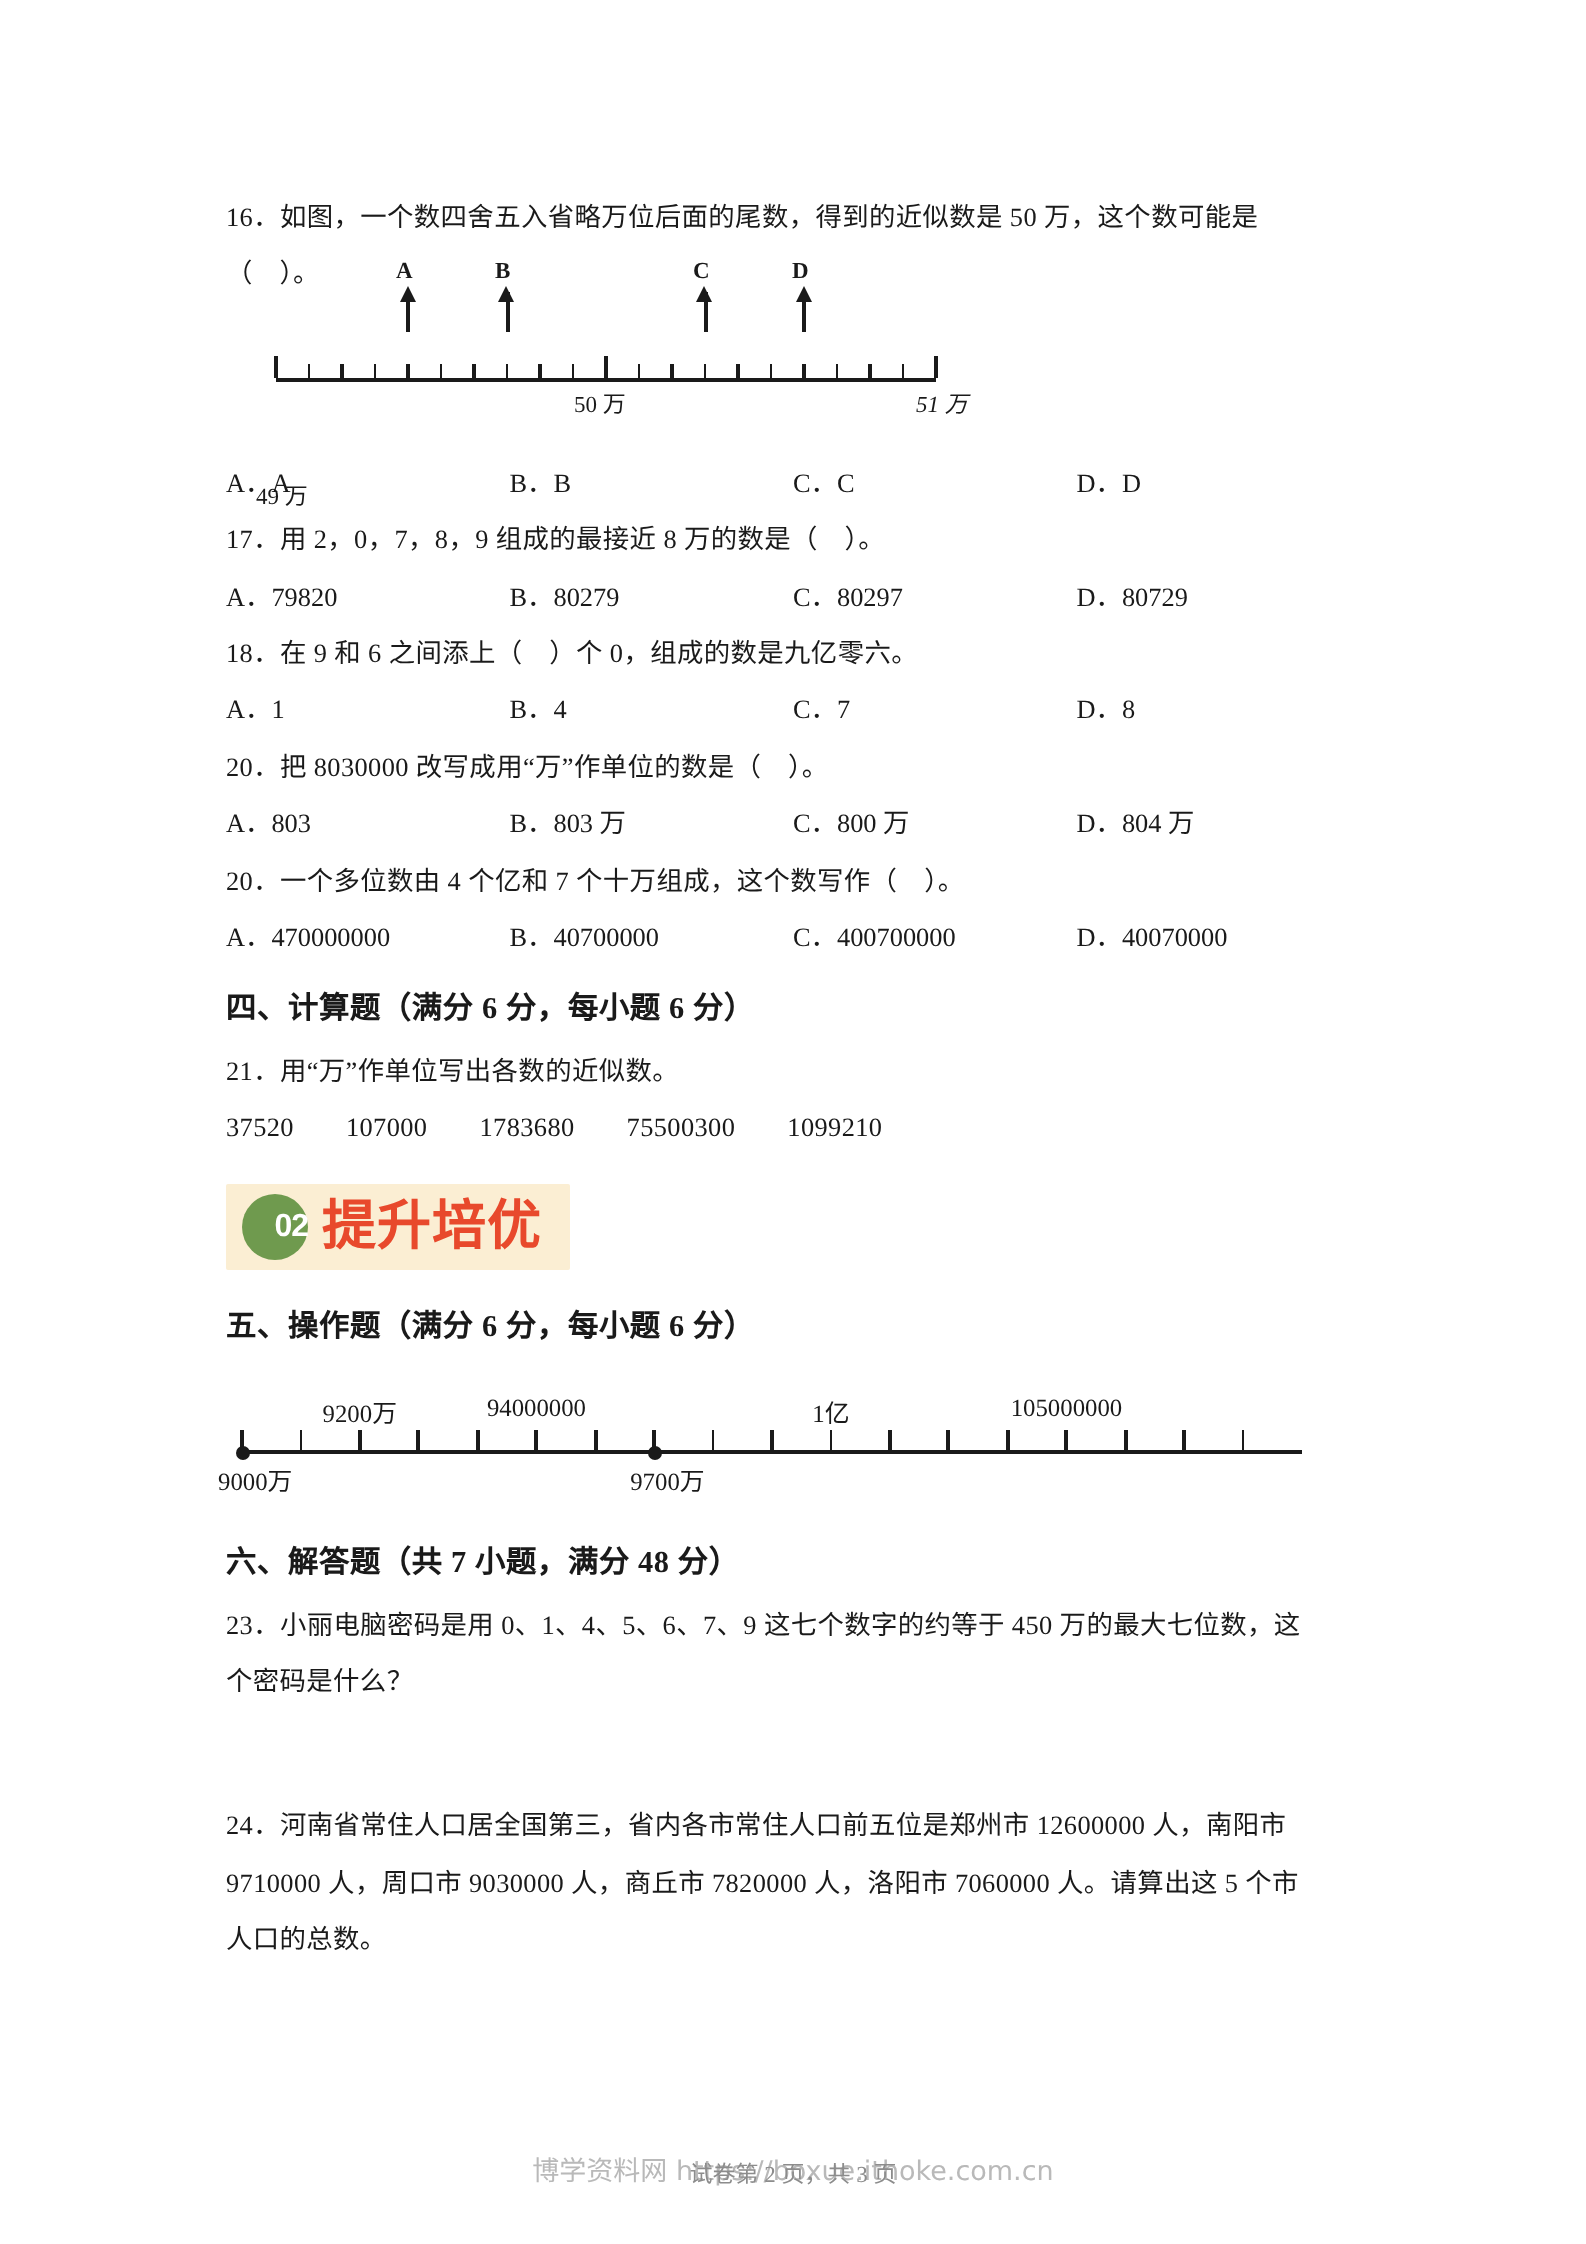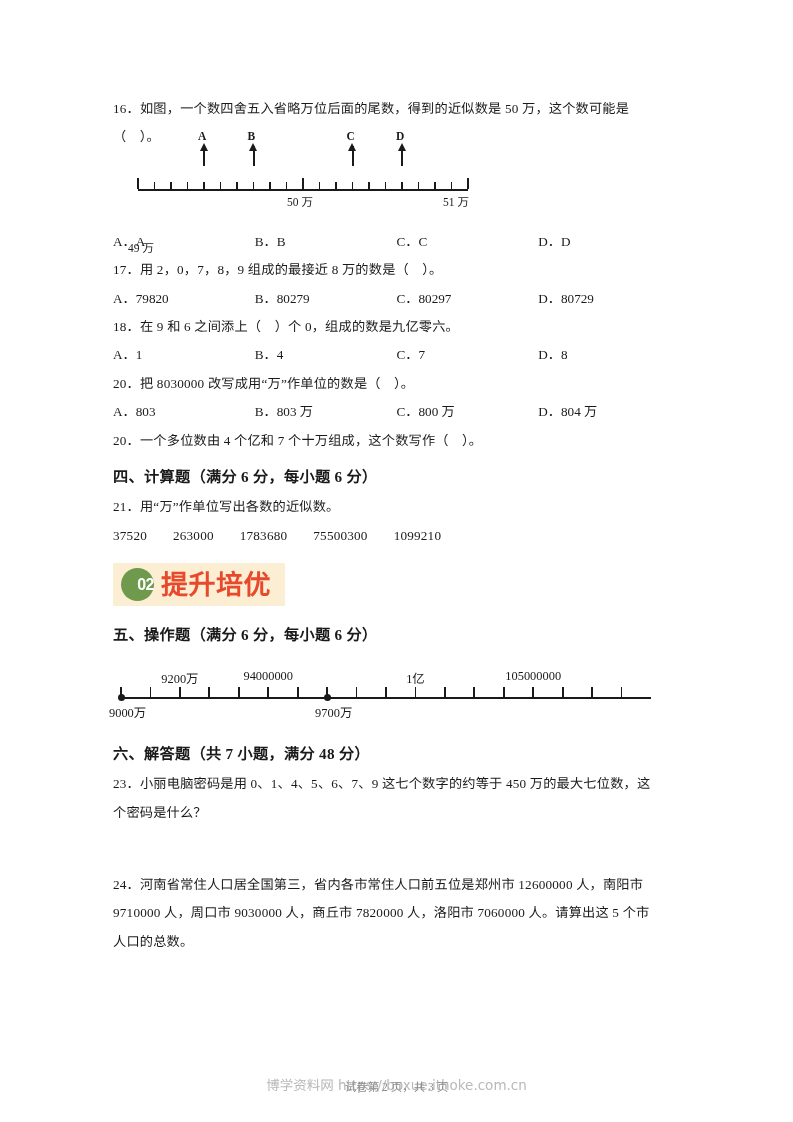--- a/index.html
+++ b/index.html
@@ -233,21 +233,21 @@
 <div class="page">
 
   
   <div class="q">16．如图，一个数四舍五入省略万位后面的尾数，得到的近似数是 50 万，这个数可能是</div>
   <div class="q q-indent2">（　）。</div>
 
   <div class="nl1-wrap">
     <div class="nl1" id="nl1-axis"></div>
     <div class="nl1-lab" id="nl1-lab-left" style="left: 15px; margin-top: 46px;">49 万</div>
     <div class="nl1-lab" id="nl1-lab-mid" style="left: 174px;">50 万</div>
-    <div class="nl1-lab" id="nl1-lab-right" style="left: 330px;">51 万</div>
+    <div class="nl1-lab" id="nl1-lab-right" style="left: 345px; font-style: italic;">51 万</div>
   <div class="nl1-tick major" style="left: 24.2px; top: 25px;"></div>
       <div class="nl1-tick" style="left: 40.7px; top: 29px;"></div>
       <div class="nl1-tick" style="left: 57.2px; top: 29px;"></div>
       <div class="nl1-tick" style="left: 73.7px; top: 29px;"></div>
       <div class="nl1-tick" style="left: 90.2px; top: 29px;"></div>
       <div class="nl1-tick" style="left: 106.7px; top: 29px;"></div>
       <div class="nl1-tick" style="left: 123.2px; top: 29px;"></div>
       <div class="nl1-tick" style="left: 139.7px; top: 29px;"></div>
       <div class="nl1-tick" style="left: 156.2px; top: 29px;"></div>
       <div class="nl1-tick" style="left: 172.7px; top: 29px;"></div>
@@ -313,27 +313,33 @@
   <div class="q">20．把 8030000 改写成用“万”作单位的数是（　）。</div>
   <div class="opts">
     <div class="opt">A．803</div>
     <div class="opt">B．803 万</div>
     <div class="opt">C．800 万</div>
     <div class="opt">D．804 万</div>
   </div>
 
   
   <div class="q">20．一个多位数由 4 个亿和 7 个十万组成，这个数写作（　）。</div>
+  <div class="opts">
+    <div class="opt">A．470000000</div>
+    <div class="opt">B．40700000</div>
+    <div class="opt">C．400700000</div>
+    <div class="opt">D．40070000</div>
+  </div>
 
   
   <div class="section-head">四、计算题（满分 6 分，每小题 6 分）</div>
 
   
   <div class="q">21．用“万”作单位写出各数的近似数。</div>
-  <div class="numlist" id="q21-numbers"><span>37520</span><span>263000</span><span>1783680</span><span>75500300</span><span>1099210</span></div>
+  <div class="numlist" id="q21-numbers"><span>37520</span><span>107000</span><span>1783680</span><span>75500300</span><span>1099210</span></div>
 
   
   <div class="badge">
     <span class="badge-circle">02</span><span class="badge-text">提升培优</span>
   </div>
 
   
   <div class="section-head">五、操作题（满分 6 分，每小题 6 分）</div>
 
   

